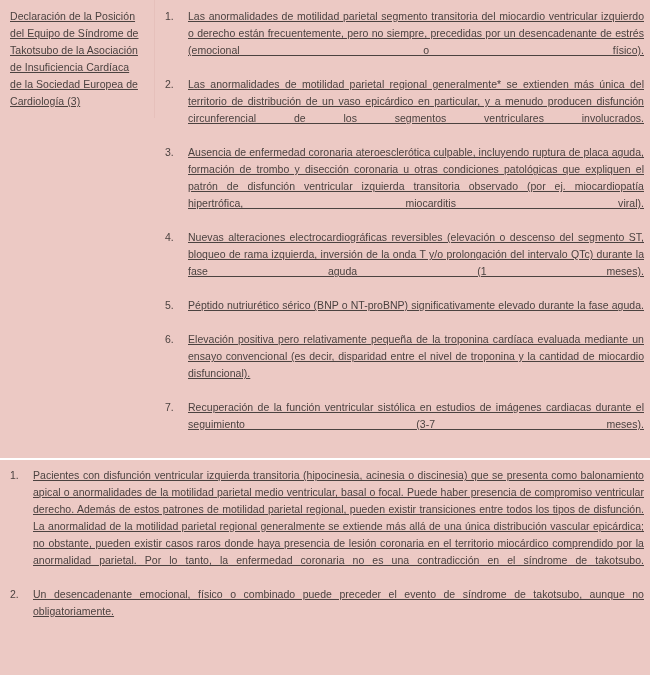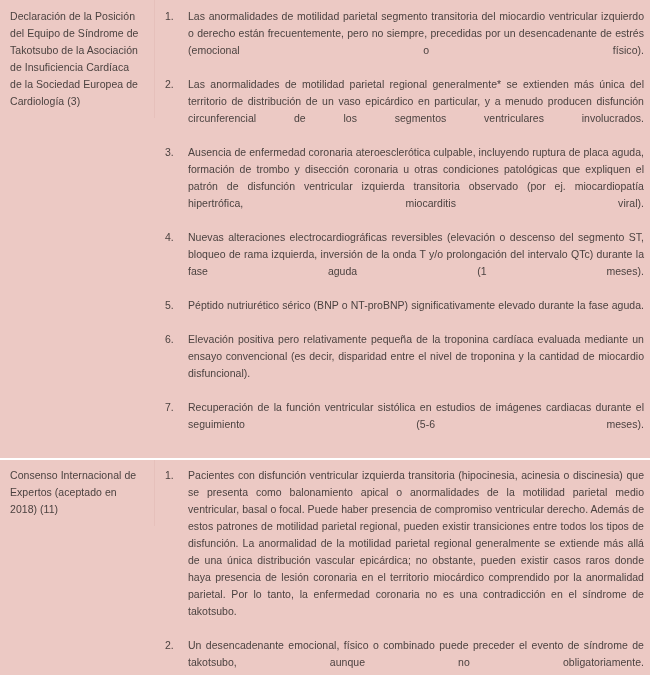--- a/index.html
+++ b/index.html
@@ -13,20 +13,21 @@
     font-family: "Liberation Sans", sans-serif;
     color: #4b4240;
     overflow: hidden;
   }
   .doc-table {
     width: 650px;
     height: 675px;
     display: flex;
     flex-direction: column;
     background: #ecc9c4;
+    text-decoration: underline;
   }
   .table-row {
     display: flex;
     flex-direction: row;
     align-items: flex-start;
     background: #ecc9c4;
     position: relative;
   }
   .row-divider {
     height: 2px;
@@ -121,32 +122,29 @@
         <li>
           <span class="item-num">5.</span>
           <span class="item-text">Péptido nutriurético sérico (BNP o NT-proBNP) significativamente elevado durante la fase aguda.</span>
         </li>
         <li>
           <span class="item-num">6.</span>
           <span class="item-text">Elevación positiva pero relativamente pequeña de la troponina cardíaca evaluada mediante un ensayo convencional (es decir, disparidad entre el nivel de troponina y la cantidad de miocardio disfuncional).</span>
         </li>
         <li>
           <span class="item-num">7.</span>
-          <span class="item-text">Recuperación de la función ventricular sistólica en estudios de imágenes cardiacas durante el seguimiento (5-6 meses).</span>
+          <span class="item-text">Recuperación de la función ventricular sistólica en estudios de imágenes cardiacas durante el seguimiento (3-7 meses).</span>
         </li>
       </ol>
     </div>
   </div>
 
   <div class="row-divider"></div>
 
   <div class="table-row row-two">
-    <div class="cell-source">
-      <div class="source-text">Consenso Internacional de Expertos (aceptado en 2018) (11)</div>
-    </div>
     <div class="cell-criteria">
       <ol class="criteria-list">
         <li>
           <span class="item-num">1.</span>
           <span class="item-text">Pacientes con disfunción ventricular izquierda transitoria (hipocinesia, acinesia o discinesia) que se presenta como balonamiento apical o anormalidades de la motilidad parietal medio ventricular, basal o focal. Puede haber presencia de compromiso ventricular derecho. Además de estos patrones de motilidad parietal regional, pueden existir transiciones entre todos los tipos de disfunción. La anormalidad de la motilidad parietal regional generalmente se extiende más allá de una única distribución vascular epicárdica; no obstante, pueden existir casos raros donde haya presencia de lesión coronaria en el territorio miocárdico comprendido por la anormalidad parietal. Por lo tanto, la enfermedad coronaria no es una contradicción en el síndrome de takotsubo.</span>
         </li>
         <li>
           <span class="item-num">2.</span>
           <span class="item-text">Un desencadenante emocional, físico o combinado puede preceder el evento de síndrome de takotsubo, aunque no obligatoriamente.</span>
         </li>

